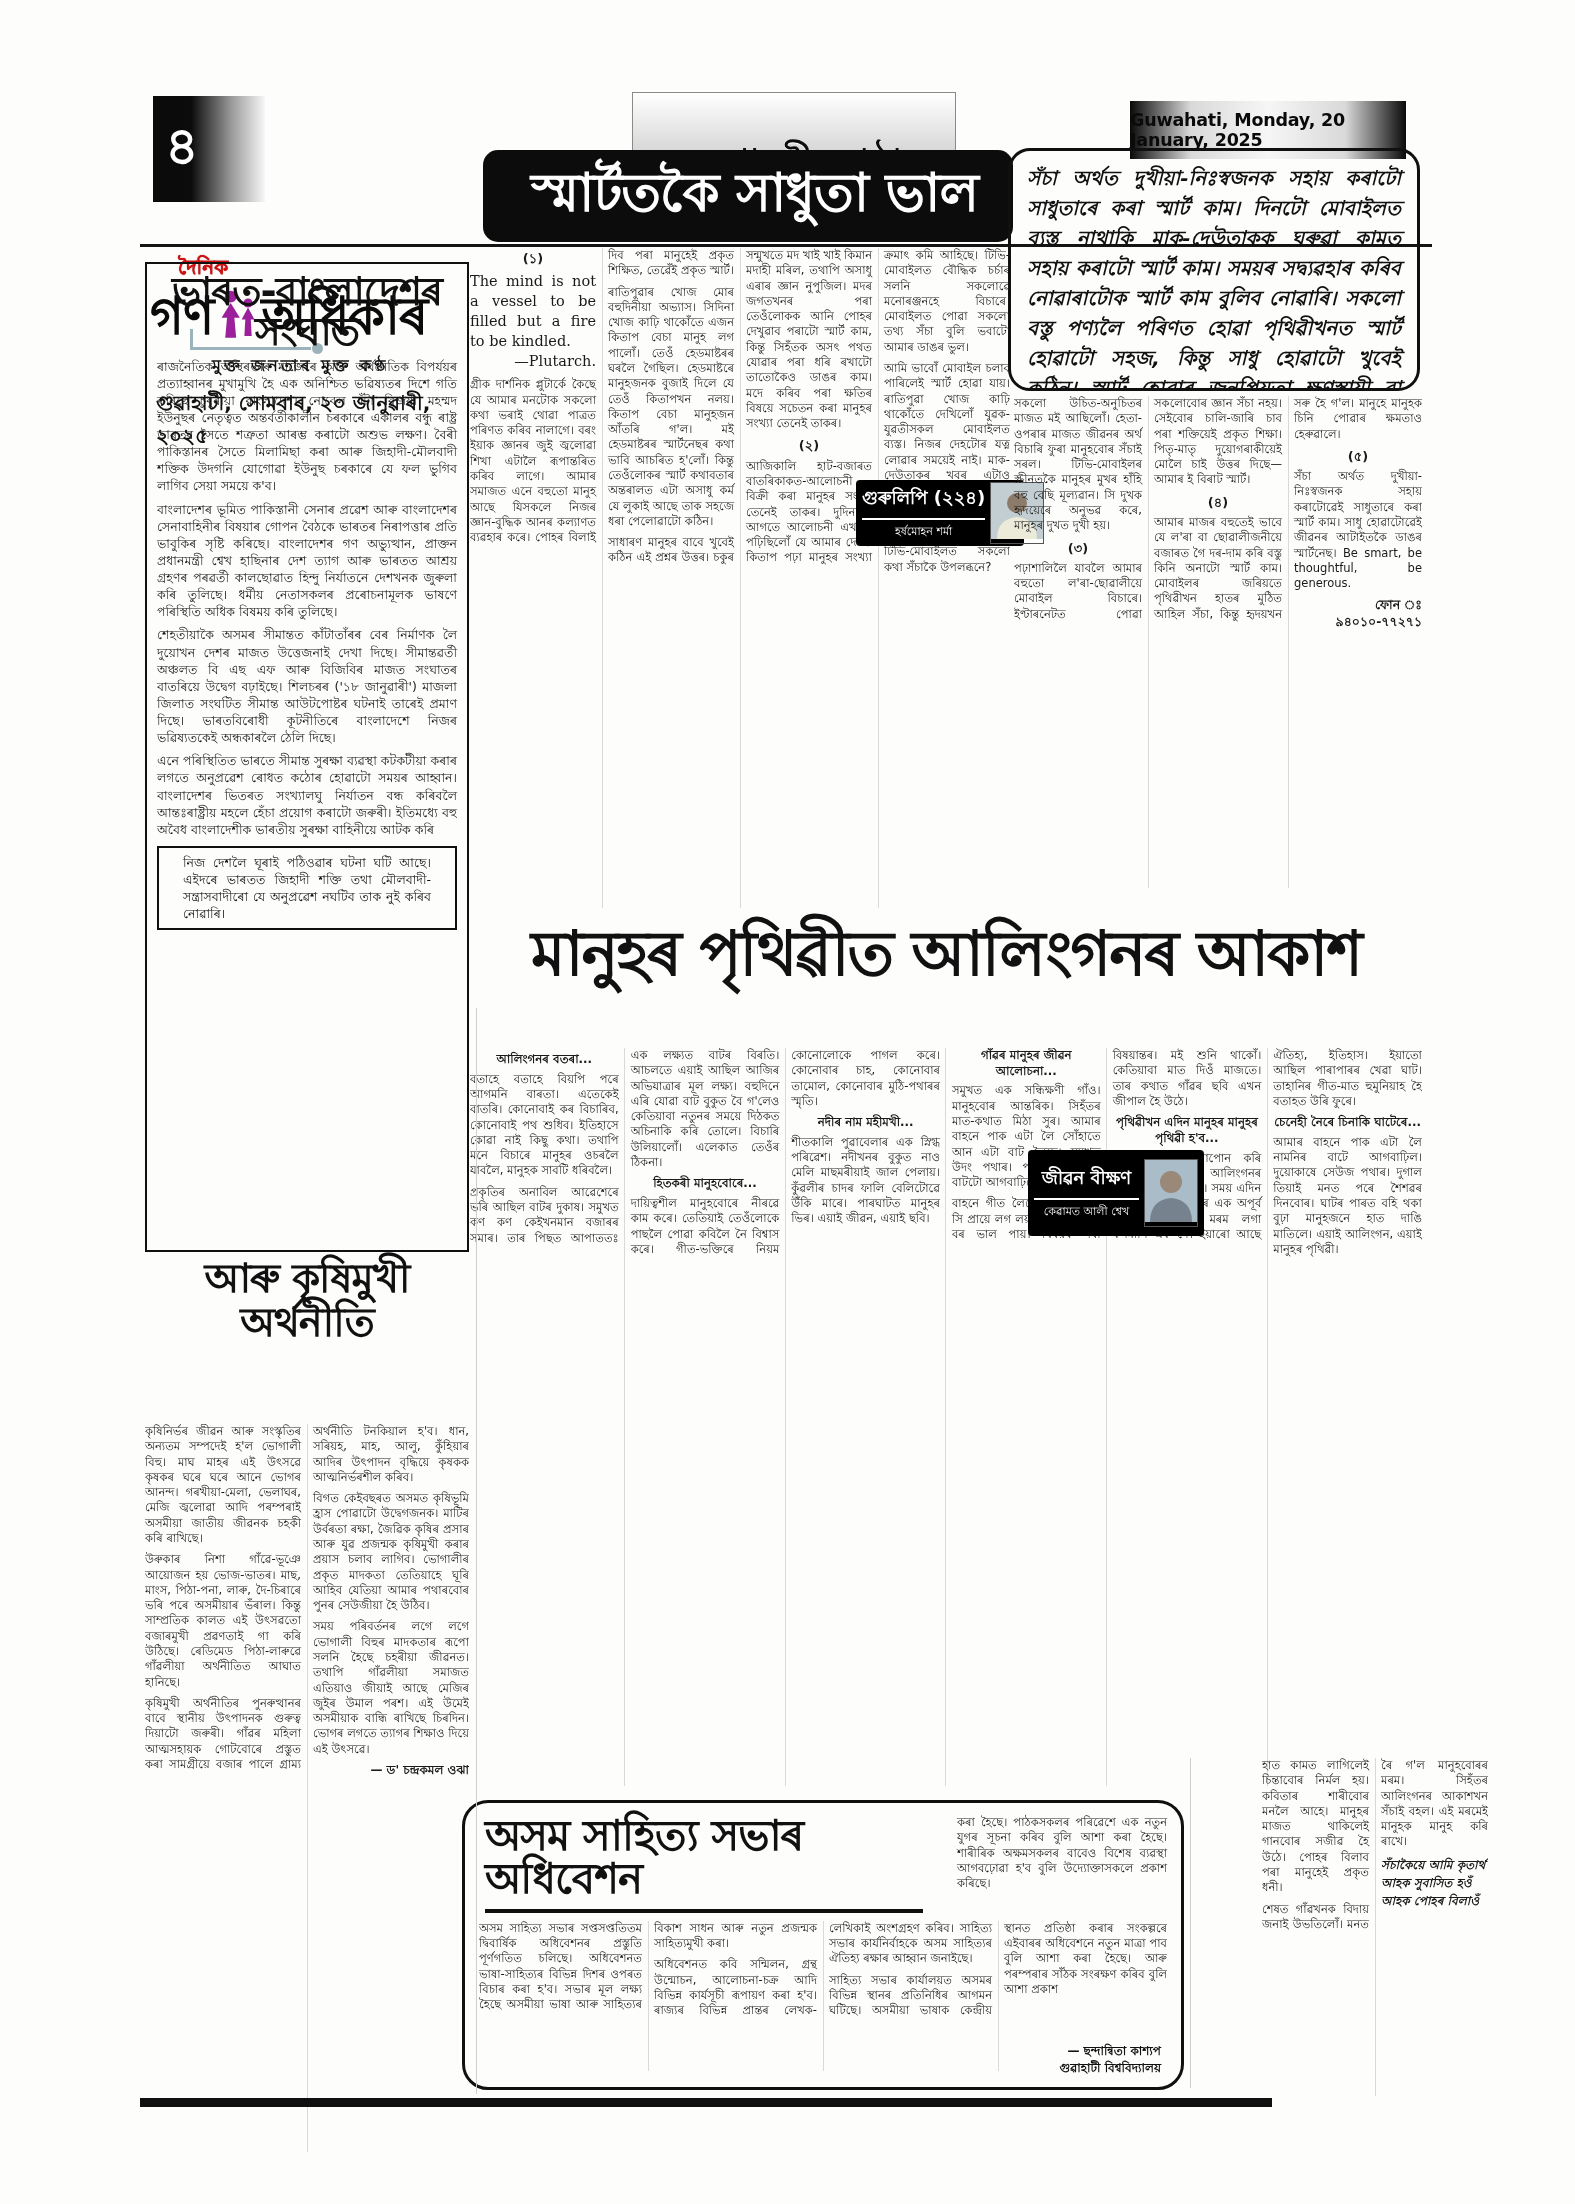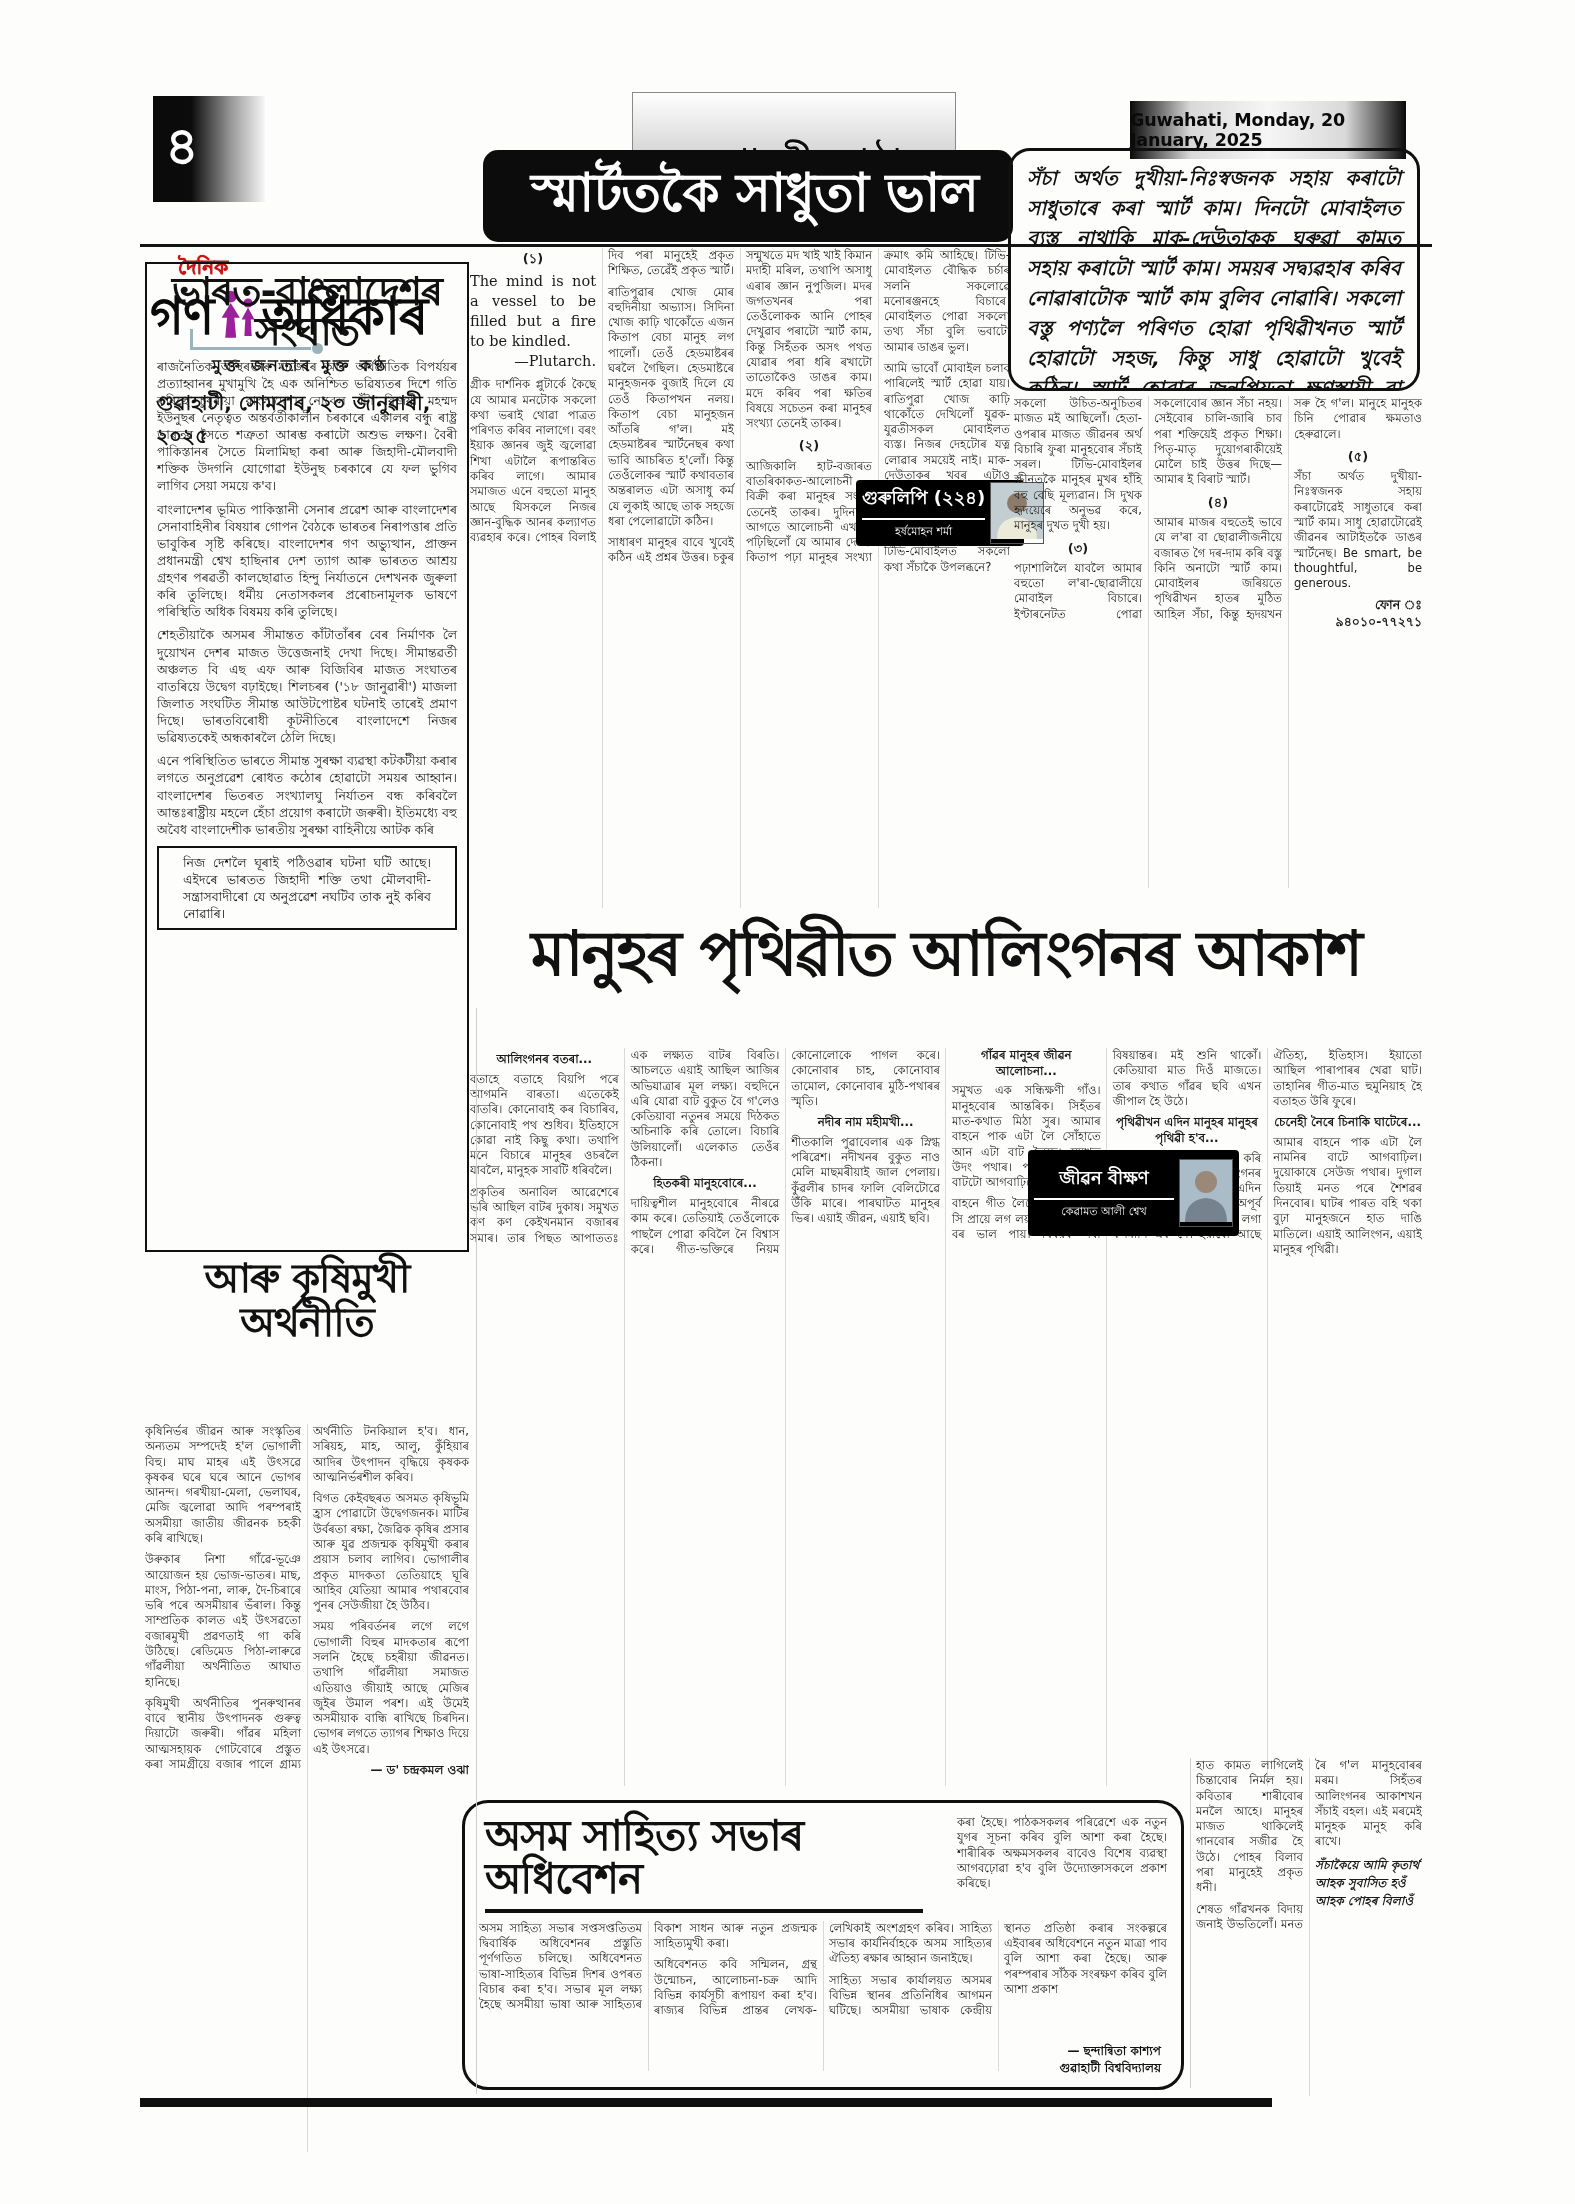--- a/index.html
+++ b/index.html
@@ -43,38 +43,38 @@
   .quote{font-family:"DejaVu Serif","Liberation Serif",serif;font-size:14.5px;line-height:1.38;margin:0 0 6px 0;text-align:justify;}
   .quote .qa{display:block;text-align:right;}
   .phone{font-weight:bold;font-size:12.5px;text-align:right;margin-top:4px;}
 
   
   .authorbox{background:#000;border-radius:4px;display:flex;align-items:center;padding:4px 6px;box-sizing:border-box;}
   .authorbox .at{flex:1;color:#fff;text-align:center;}
   .authorbox .at .l1{font-size:18px;font-weight:bold;border-bottom:2px solid #fff;padding-bottom:3px;margin-bottom:3px;white-space:nowrap;}
   .authorbox .at .l2{font-size:11px;white-space:nowrap;}
   .gurubox{left:856px;top:480px;width:168px;height:66px;}
-  .jibanbox{left:1028px;top:1150px;width:211px;height:86px;}
+  .jibanbox{left:1028px;top:1150px;width:176px;height:86px;}
   .photo{flex:0 0 auto;margin-left:5px;border:1px solid #555;}
 
   
   .conflict{left:145px;top:262px;width:324px;height:990px;border:2.5px solid #101010;padding:8px 10px;box-sizing:border-box;overflow:hidden;}
   .conflict h2{margin:0 0 6px 0;font-size:39px;line-height:1.02;text-align:center;letter-spacing:-1px;}
   .conflict .btxt{font-size:12.5px;line-height:1.37;}
   .conclusion{border:2.5px solid #101010;padding:6px 24px;margin-top:8px;font-size:12.5px;line-height:1.37;text-align:justify;}
   .bhogali-h{left:145px;top:1256px;width:324px;text-align:center;font-size:40px;font-weight:bold;line-height:1.1;letter-spacing:-1px;}
   .bhogali-b{left:145px;top:1416px;width:324px;height:728px;overflow:hidden;margin-top:8px;}
   .byline{font-weight:bold;text-align:right;font-size:12px;margin-top:6px;}
 
   
   .emb-h{left:470px;top:910px;width:952px;height:94px;display:flex;align-items:center;justify-content:center;}
   .emb-h span{font-size:62px;font-weight:bold;letter-spacing:-2px;}
   .emb-b{left:470px;top:1048px;width:952px;height:738px;overflow:hidden;}
   .subhead{font-weight:bold;text-align:center;margin:4px 0;font-size:11.8px;}
-  .emb-right{left:1196px;top:1758px;width:226px;height:338px;overflow:hidden;}
+  .emb-right{left:1262px;top:1758px;width:226px;height:338px;overflow:hidden;}
   .poem{font-style:italic;font-weight:600;font-size:12px;line-height:1.5;margin-top:6px;}
   .poem div{text-align:left;}
 
   
   .sabha{left:462px;top:1800px;width:722px;height:290px;border:3px solid #101010;border-radius:26px;padding:10px 14px;box-sizing:border-box;overflow:hidden;}
   .sabha-head{width:450px;font-size:42px;font-weight:bold;line-height:1.02;letter-spacing:-1px;padding:2px 0 6px 6px;}
   .sabha-underline{width:438px;height:4px;background:#101010;margin:2px 0 8px 6px;}
   .sabha-side{position:absolute;right:14px;top:12px;width:210px;}
   .sabha-body{column-count:4;column-gap:12px;column-rule:1px solid #d9d9d9;height:150px;overflow:hidden;}
   .sabha-by{position:absolute;right:20px;bottom:10px;text-align:right;font-weight:bold;font-size:12px;line-height:1.4;}

